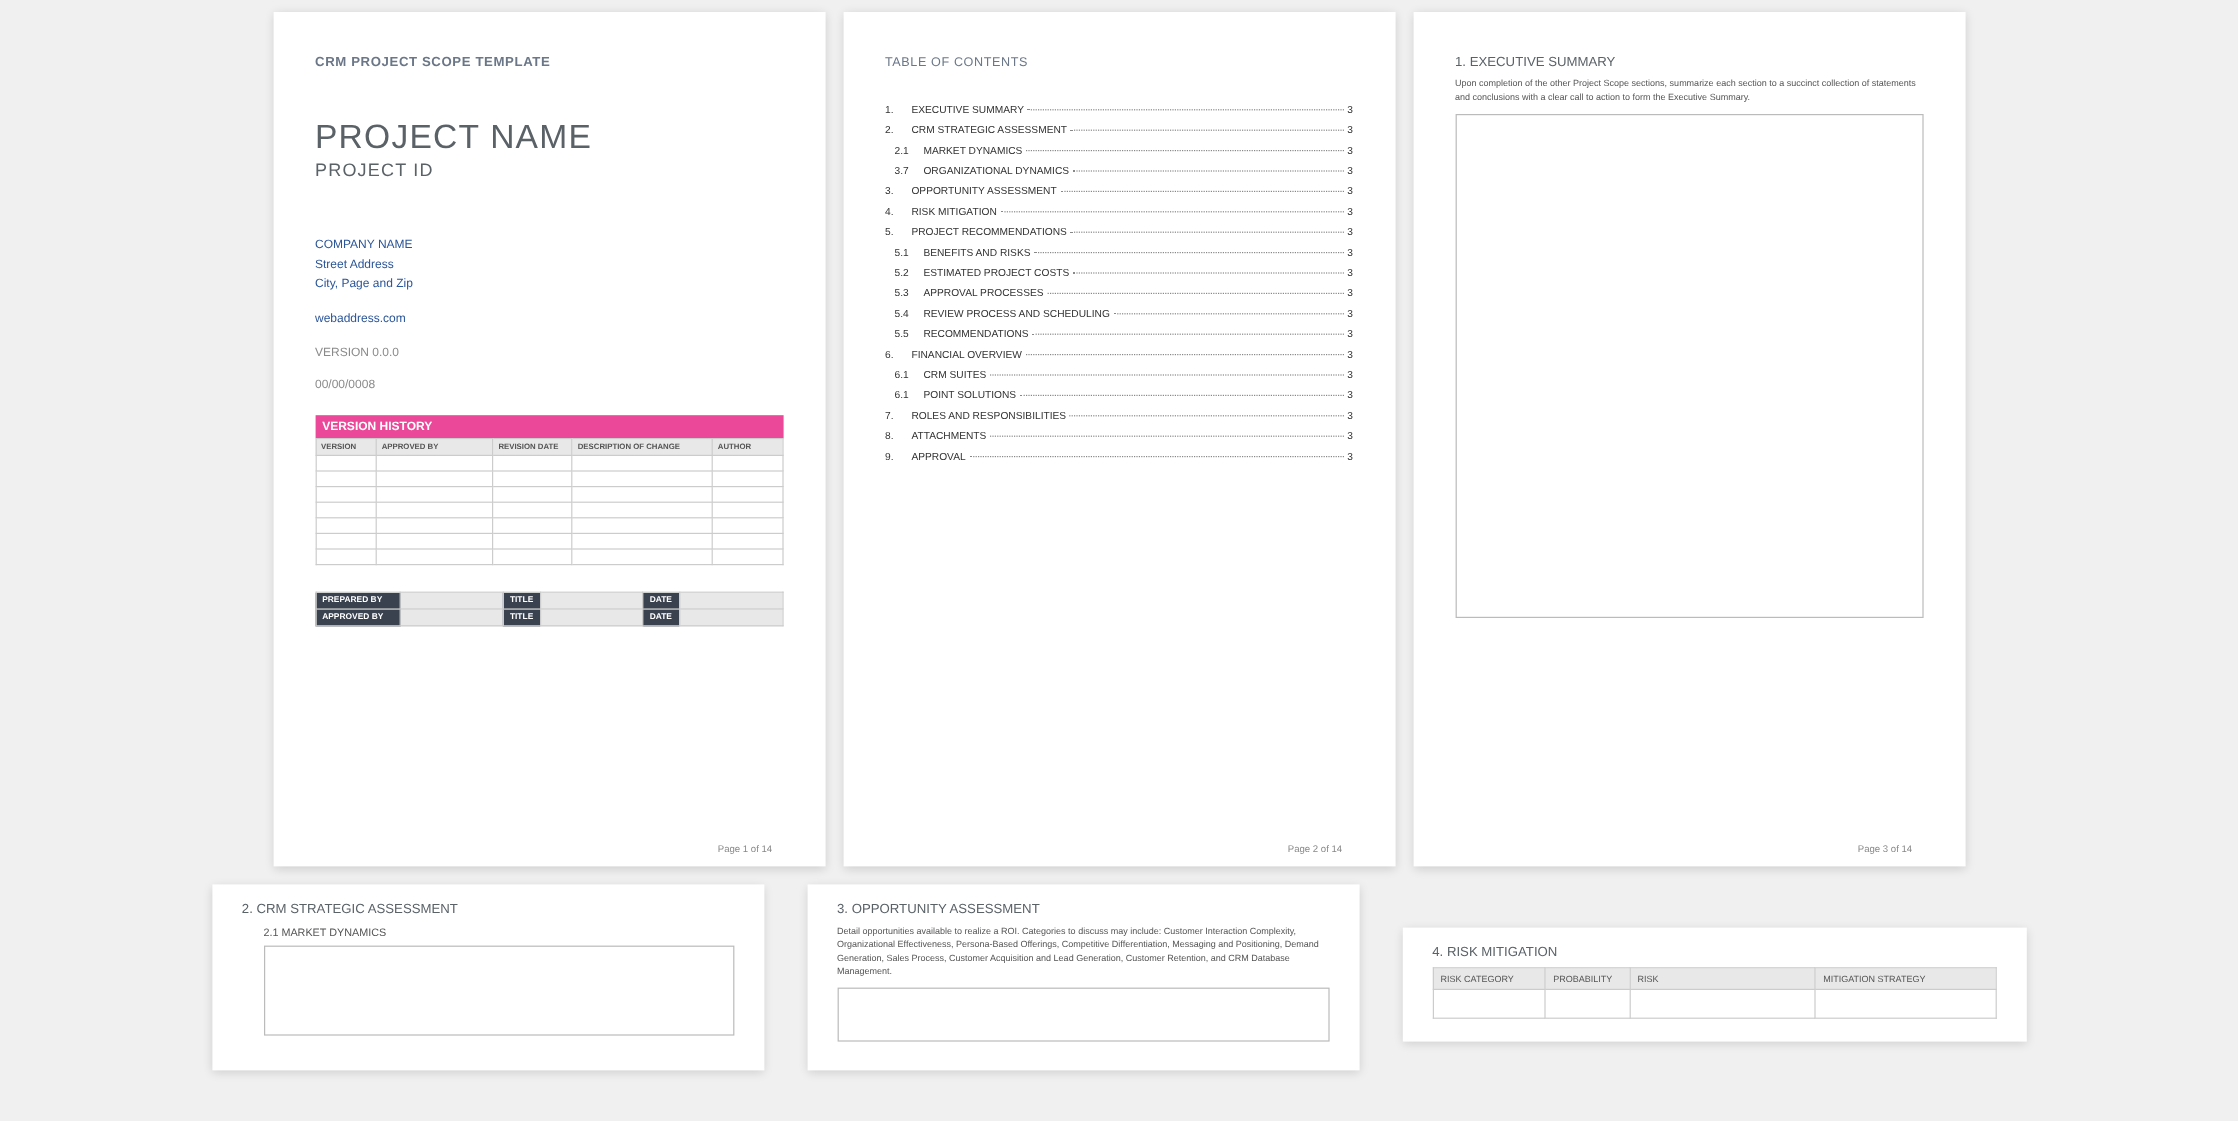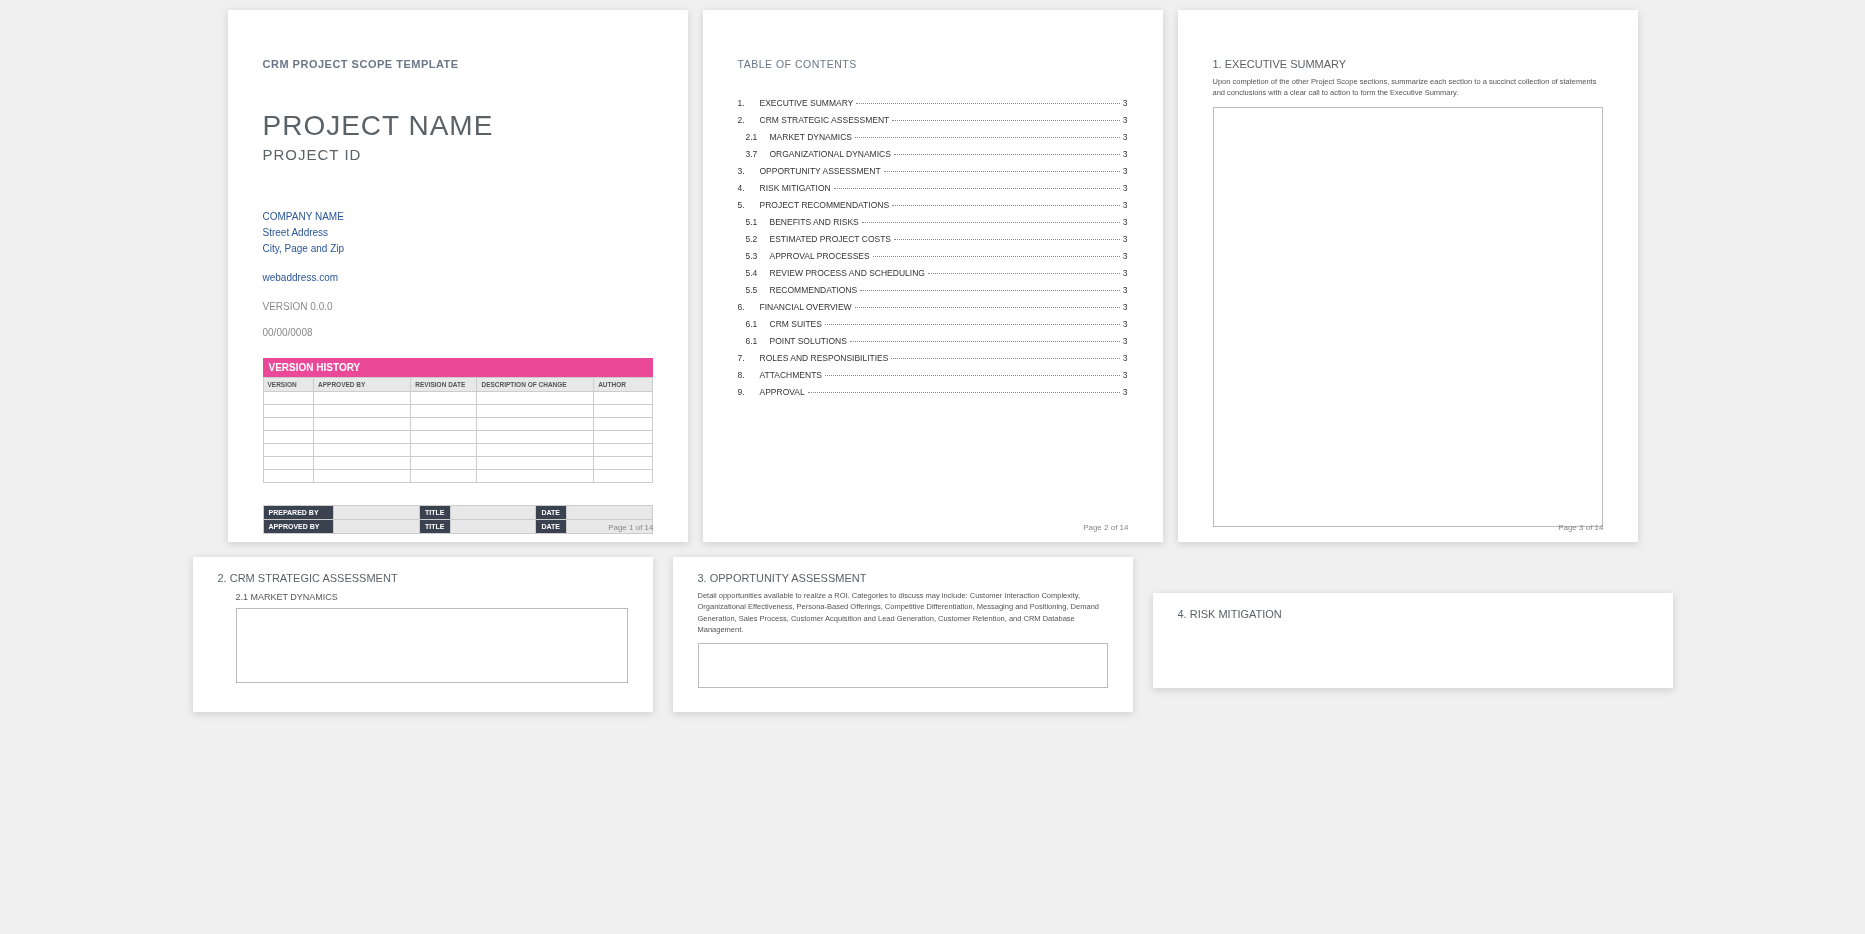--- a/index.html
+++ b/index.html
@@ -1,20 +1,20 @@
 <!DOCTYPE html>
 <html><head>
 <meta charset="utf-8">
 <style>
 *{box-sizing:border-box;margin:0;padding:0}
 body{background:#f0f0f0;font-family:"Century Gothic",Futura,Arial,sans-serif;padding:10px}
 .pages{display:flex;flex-wrap:wrap;gap:15px;justify-content:center}
-.page{background:#fff;width:460px;height:532px;padding:48px 35px;box-shadow:0 2px 8px rgba(0,0,0,.15);position:relative;font-size:9px;color:#333}
+.page{background:#fff;width:460px;height:712px;padding:36px 35px;box-shadow:0 2px 8px rgba(0,0,0,.15);position:relative;font-size:9px;color:#333}
 .page-wide{width:460px;height:140px;padding:15px 25px 5px 25px}
-.page-footer{position:absolute;bottom:10px;right:34px;font-size:8px;color:#888}
+.page-footer{position:absolute;bottom:10px;right:44px;font-size:8px;color:#888}
 .tmpl-title{color:#6b7788;font-size:11px;font-weight:bold;letter-spacing:.5px;margin-bottom:40px}
 .proj-name{font-size:28px;color:#5a6268;font-weight:300;letter-spacing:1px;margin-bottom:4px}
 .proj-id{font-size:15px;color:#5a6268;font-weight:400;letter-spacing:1px;margin-bottom:46px}
 .company-block{color:#2a5598;font-size:10px;line-height:1.6;margin-bottom:15px}
 .web{color:#2a5598;font-size:10px;margin-bottom:18px}
 .version-line{color:#8a8a8a;font-size:10px;margin-bottom:15px}
 .date-line{color:#8a8a8a;font-size:10px;margin-bottom:20px}
 .vh-table{width:100%;border-collapse:collapse;font-size:7px}
 .vh-header{background:#ec4899;color:#fff;font-weight:bold;padding:4px 6px;font-size:10px}
 .vh-table th{background:#e8e8e8;border:1px solid #ccc;padding:3px 4px;text-align:left;font-weight:bold;font-size:6.5px;color:#555}
@@ -34,21 +34,21 @@
 .toc-dots{flex:1;border-bottom:1px dotted #888;margin:0 3px;position:relative;top:-2px}
 .toc-pg{flex-shrink:0}
 .sec-title{color:#5a6268;font-size:11px;margin-bottom:6px}
 .sec-desc{font-size:7.5px;color:#555;line-height:1.5;margin-bottom:8px}
 .big-box{border:1px solid #bbb;width:100%;height:420px}
 .sub-title{font-size:9px;color:#555;margin:8px 0 6px 18px}
 .med-box{border:1px solid #bbb;margin-left:18px;width:calc(100% - 18px);height:48px}
 .risk-table{width:100%;border-collapse:collapse;font-size:7.5px}
 .risk-table th{background:#e8e8e8;border:1px solid #ccc;padding:4px 6px;text-align:left;font-weight:normal;color:#555}
 .risk-table td{border:1px solid #ccc;height:24px}
-.row2{display:flex;gap:20px;justify-content:center;margin-top:15px;align-items:flex-start}
+.row2{display:flex;gap:36px;justify-content:center;margin-top:15px;align-items:flex-start}
 </style>
 </head>
 <body>
 
 <div class="pages">
   <div class="page">
     <div class="tmpl-title">CRM PROJECT SCOPE TEMPLATE</div>
     <div class="proj-name">PROJECT NAME</div>
     <div class="proj-id">PROJECT ID</div>
     <div class="company-block">
@@ -274,14 +274,30 @@
   </div>
 
   <div class="page page-wide" style="height:155px">
     <div class="sec-title">3.  OPPORTUNITY ASSESSMENT</div>
     <div class="sec-desc">Detail opportunities available to realize a ROI.  Categories to discuss may include: Customer Interaction Complexity, Organizational Effectiveness, Persona-Based Offerings, Competitive Differentiation, Messaging and Positioning, Demand Generation, Sales Process, Customer Acquisition and Lead Generation, Customer Retention, and CRM Database Management.</div>
     <div class="big-box" style="height:45px"></div>
   </div>
 
   <div class="page page-wide" style="height:95px;width:520px;margin-top:36px">
     <div class="sec-title">4.  RISK MITIGATION</div>
+    <table class="risk-table">
+      <tbody>
+          <tr>
+        <th style="width:20%">RISK CATEGORY</th>
+        <th style="width:15%">PROBABILITY</th>
+        <th style="width:33%">RISK</th>
+        <th style="width:32%">MITIGATION STRATEGY</th>
+      </tr>
+      <tr>
+            <td></td>
+            <td></td>
+            <td></td>
+            <td></td>
+          </tr>
+    </tbody>
+      </table>
   </div>
 </div>
 
 </body></html>

